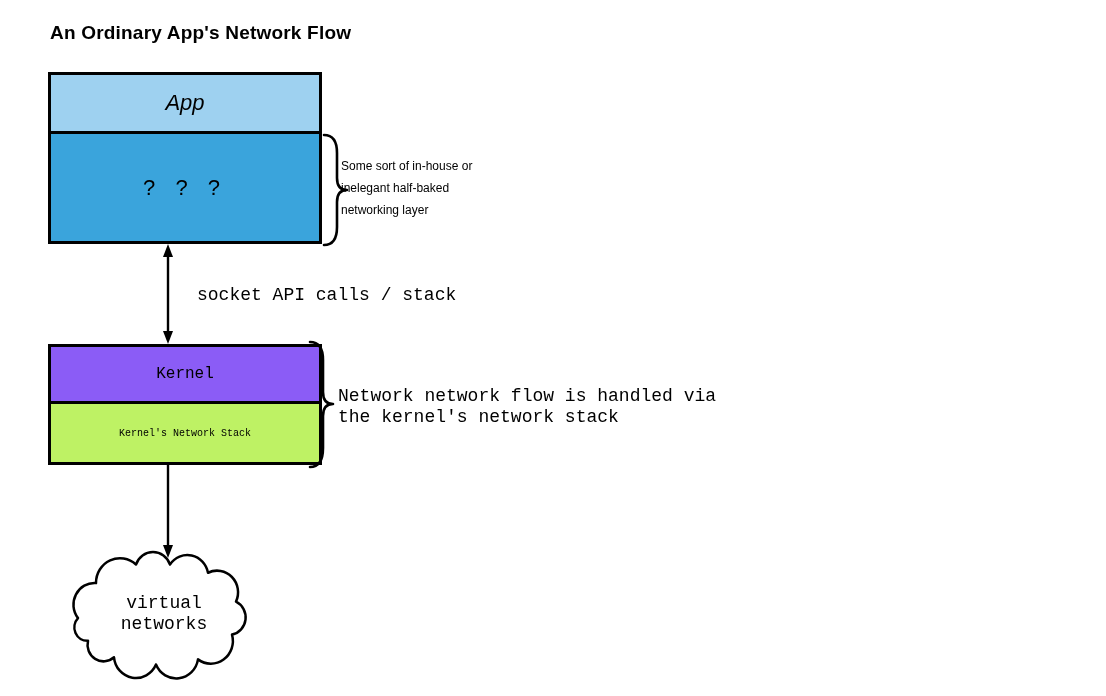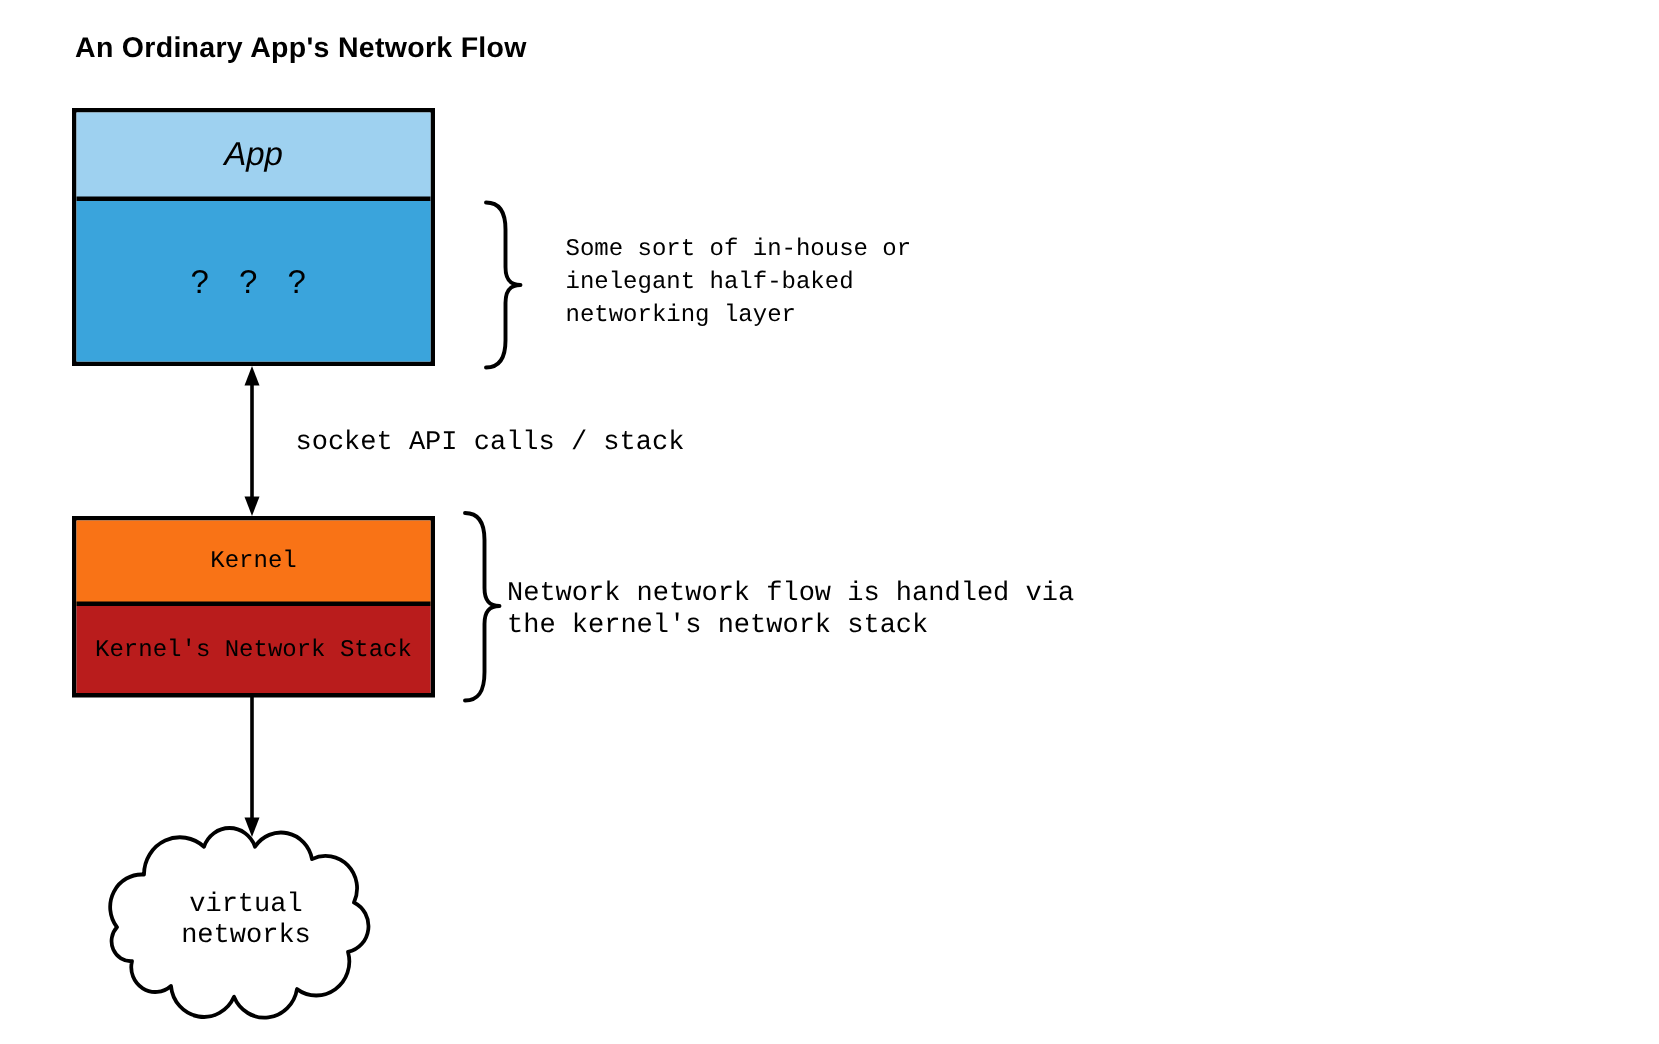--- a/index.html
+++ b/index.html
@@ -17,21 +17,21 @@
     left: 50px;
     top: 22px;
     margin: 0;
     font-size: 19px;
     font-weight: bold;
     letter-spacing: 0.2px;
   }
   .box {
     position: absolute;
     left: 48px;
-    width: 242px;
+    width: 274px;
     border: 3px solid #000;
     box-sizing: border-box;
     display: flex;
     flex-direction: column;
   }
   .app-box { top: 72px; height: 172px; }
   .section {
     display: flex;
     align-items: center;
     justify-content: center;
@@ -48,53 +48,52 @@
     flex: 1;
     background: #3aa4dc;
     font-size: 22px;
     letter-spacing: 7px;
     font-weight: 500;
   }
   .kernel-box { top: 344px; height: 121px; }
   .kernel-section {
     height: 54px;
     flex: none;
-    background: #f97316;
+    background: #8b5cf6;
     border-bottom: 3px solid #000;
     font-family: "Liberation Mono", monospace;
     font-size: 16px;
     text-align: right;
   }
   .stack-section {
     flex: 1;
-    background: #b91c1c;
+    background: #bef264;
     font-family: "Liberation Mono", monospace;
-    font-size: 16px;
+    font-size: 10px;
   }
   .brace, .arrow-svg, .cloud-svg { position: absolute; overflow: visible; }
   .brace path, .cloud-svg path {
     fill: none;
     stroke: #000;
     stroke-width: 2.6;
     stroke-linecap: round;
     stroke-linejoin: round;
   }
   .cloud-svg path { fill: #ffffff; stroke-width: 2.5; }
   .arrow-svg line { stroke: #000; stroke-width: 2.4; }
   .arrow-svg polygon { fill: #000; }
   .note {
     position: absolute;
     white-space: pre-line;
   }
   .note1 {
-    left: 377px;
+    left: 341px;
     top: 155px;
-    font-size: 16px;
+    font-size: 12px;
     line-height: 22px;
-    font-family: Liberation Mono, monospace;
   }
   .note2 {
     left: 338px;
     top: 386px;
     font-family: "Liberation Mono", monospace;
     font-size: 18px;
     line-height: 21px;
   }
   .arrow-label {
     position: absolute;

